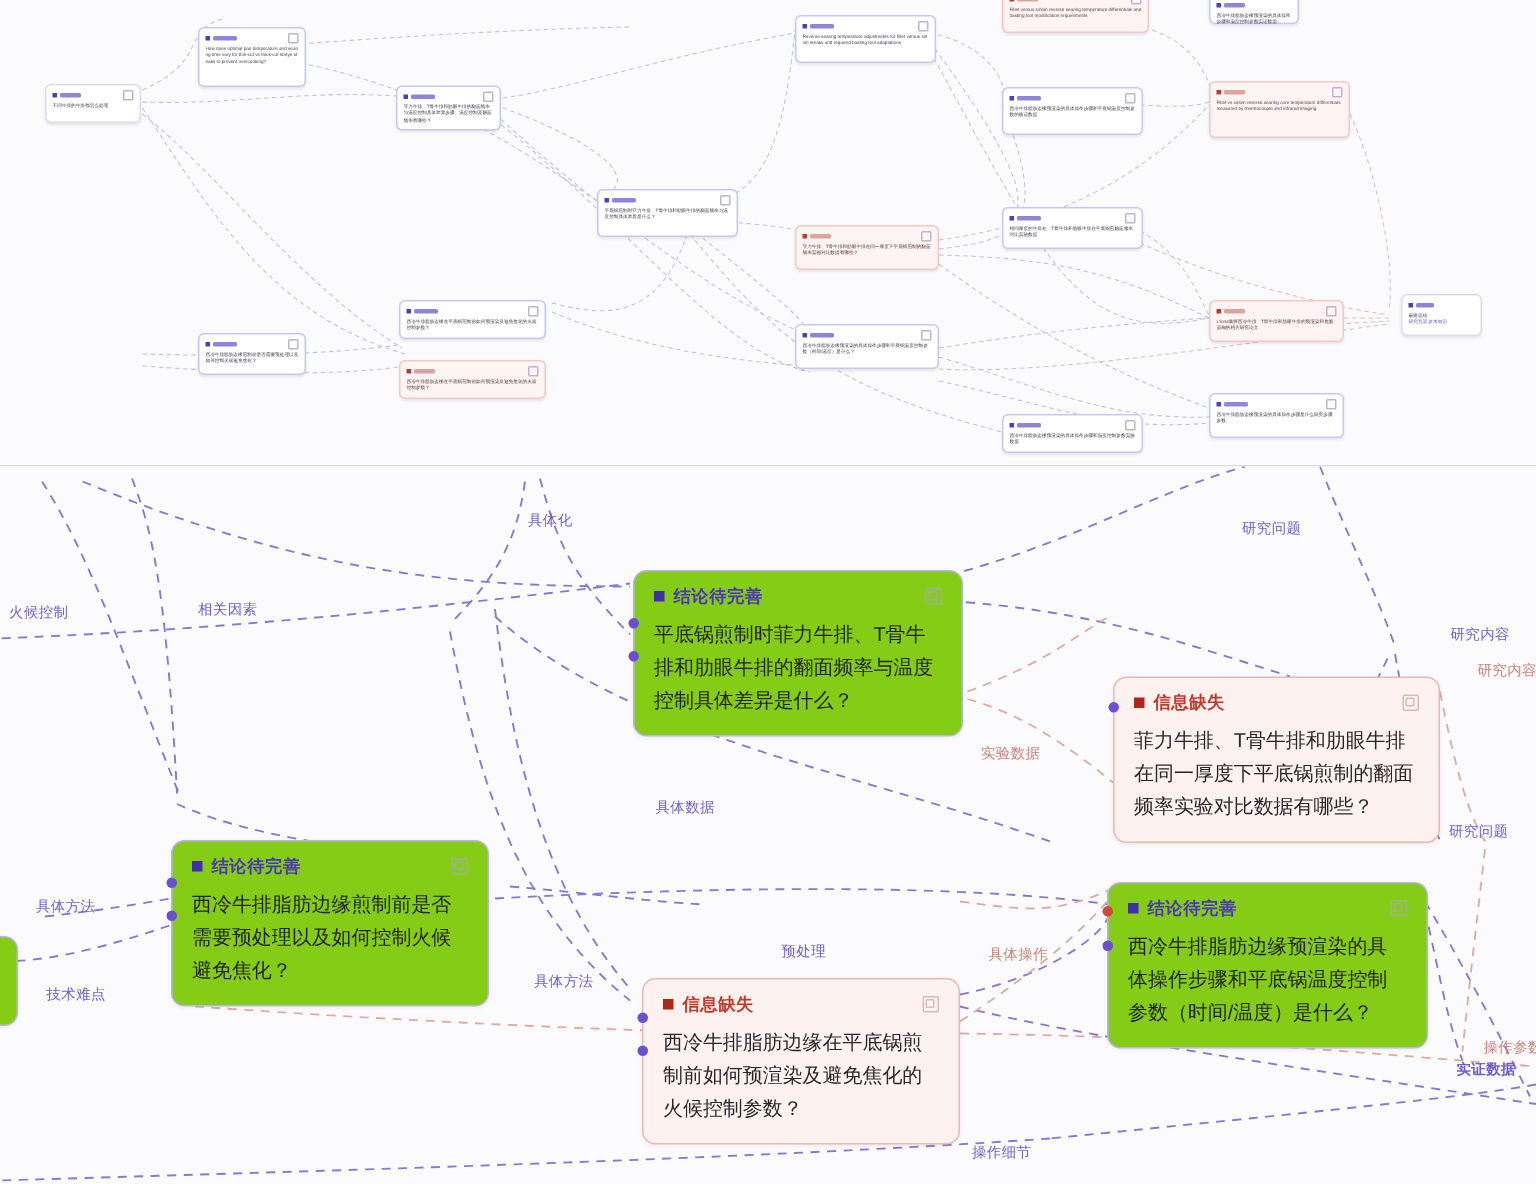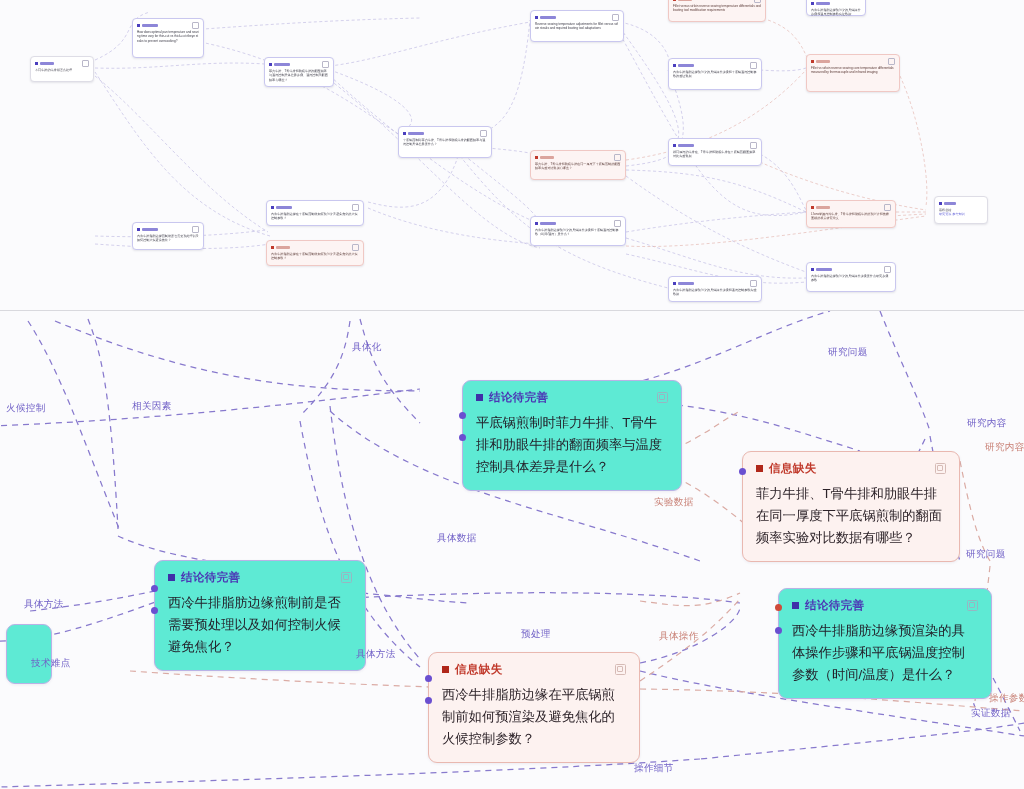--- a/index.html
+++ b/index.html
@@ -38,21 +38,21 @@
   .mini .mh .copy{margin-left:auto;width:5px;height:5px;border:1px solid #b9b7c9;border-radius:1px;}
   .mini .mb{font-size:3.1px;line-height:4.4px;color:#3c3b47;
     word-break:break-all;overflow:hidden;}
   .mini.red .mb{color:#5a3a36;}
   .mini .mlink{font-size:3.1px;line-height:4.6px;color:#5b5ad6;}
 
   
   .node{position:absolute;box-sizing:border-box;border-radius:9px;
     padding:9px 13px 12px 13px;
     box-shadow:0 1px 3px rgba(40,35,80,.07);}
-  .node.blue{background:#5eead4;border:1.3px solid #b9b2e6;margin-left:40px;}
+  .node.blue{background:#84cc16;border:1.3px solid #b9b2e6;}
   .node.red{background:#fdf2f0;border:1.3px solid #e9b8b0;}
   .node .hdr{display:flex;align-items:center;margin-bottom:7px;}
   .node .hdr .dot{width:7px;height:7px;margin-right:6px;flex:0 0 7px;}
   .node.blue .hdr .dot{background:#3f2fa8;}
   .node.red .hdr .dot{background:#b0271a;}
   .node .hdr .ttl{font-size:11.5px;font-weight:bold;letter-spacing:.4px;}
   .node.blue .hdr .ttl{color:#4b37b5;}
   .node.red .hdr .ttl{color:#c0392b;}
   .node .hdr .copyico{margin-left:auto;width:9px;height:9px;
     border:1.2px solid #a9a6bd;border-radius:1.5px;position:relative;opacity:.75;}
@@ -410,18 +410,18 @@
         <div class="elabel p" style="left: 6px; top: 91px; text-align: center;">火候控制</div>
         <div class="elabel r" style="left: 654px; top: 157px; margin-top: 28px;">实验数据</div>
         <div class="elabel p" style="left: 437px; top: 189px; margin-top: 32px;">具体数据</div>
         <div class="elabel p" style="left: 966px; top: 237px;">研究问题</div>
         <div class="elabel p" style="left: 521px; top: 289px; margin-top: 28px;">预处理</div>
         <div class="elabel p" style="left: 24px; top: 287px;">具体方法</div>
         <div class="elabel r" style="left: 659px; top: 319px;">具体操作</div>
         <div class="elabel p" style="left: 356px; top: 337px;">具体方法</div>
         <div class="elabel p" style="left: 31px; top: 346px;">技术难点</div>
         <div class="elabel r" style="left: 989px; top: 381px;">操作参数</div>
-        <div class="elabel p" style="left: 971px; top: 396px;">实证数据</div>
-        <div class="elabel p" style="left: 634px; top: 451px;">操作细节</div>
+        <div class="elabel p" style="left: 971px; top: 396px; font-weight: bold;">实证数据</div>
+        <div class="elabel p" style="left: 648px; top: 451px;">操作细节</div>
       </div>
   </div>
 
 </div>
 
 </body></html>

